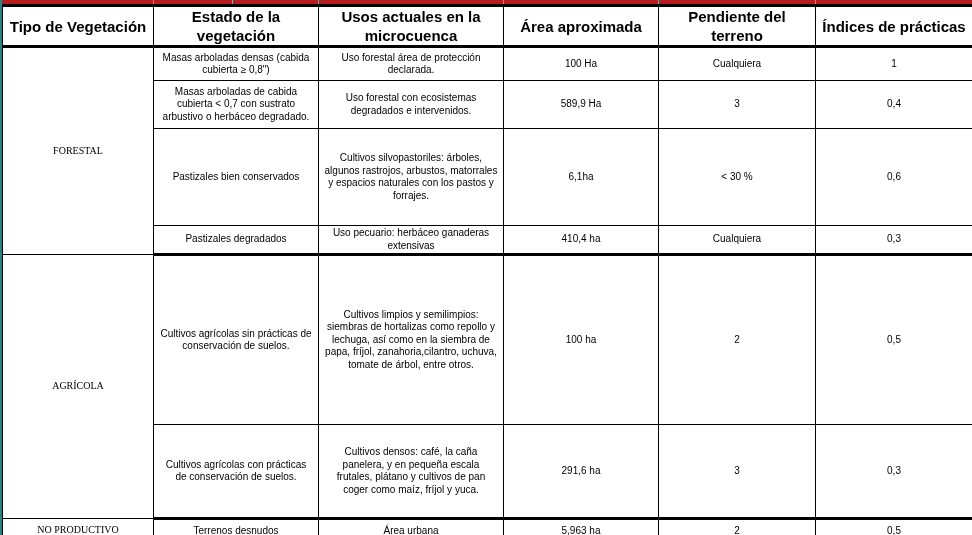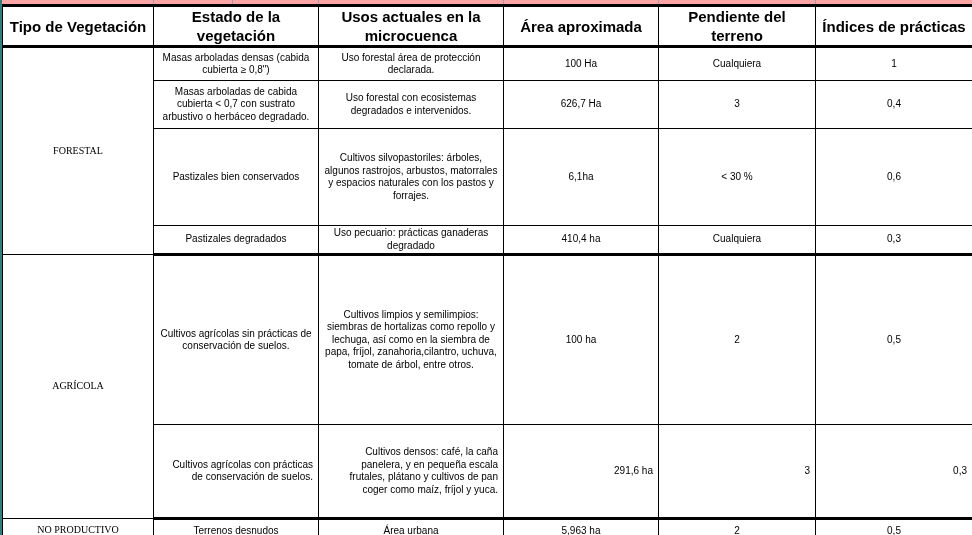--- a/index.html
+++ b/index.html
@@ -3,21 +3,21 @@
 <meta charset="utf-8">
 <style>
   * { box-sizing: border-box; }
   html, body { margin: 0; padding: 0; }
   body {
     width: 972px; height: 535px;
     background: #ffffff;
     font-family: "Liberation Sans", "DejaVu Sans", sans-serif;
     color: #000;
   }
-  .screen { position: relative; width: 972px; height: 535px; overflow: hidden; background:#fca5a5; }
+  .screen { position: relative; width: 972px; height: 535px; overflow: hidden; background:#b91c1c; }
 
   .window-edge {
     position: absolute; left: 0; top: 0; width: 2px; height: 535px;
     background: #2e7f80;
   }
   .grid-tick {
     position: absolute; top: 0; width: 1px; height: 4px; background: #9aa0a6;
   }
   .sel-artifact {
     position: absolute; left: 944px; top: 29px; width: 2px; height: 19px;
@@ -41,21 +41,21 @@
   }
   .veg tbody td { font-size: 10px; line-height: 12.5px; }
   tr.section-end td { border-bottom: 3px solid #000; }
   tr.table-end td { border-bottom: 3px solid #a3a3a3; }
 
   tr.r1 td { height: 34px; }
   tr.r2 td { height: 48px; }
   tr.r3 td { height: 97px; border-radius: 24px; }
   tr.r4 td { height: 26px; }
   tr.r5 td { height: 170px; }
-  tr.r6 td { height: 94px; text-align: right; }
+  tr.r6 td { height: 94px; }
   tr.r7 td { height: 25px; }
 
   td.tipo { font-size: 10px; font-family: Liberation Serif, serif; }
 </style>
 </head>
 <body>
 
 <div class="screen">
 
   <div class="window-edge"></div>
@@ -93,34 +93,34 @@
         <td class="tipo" rowspan="4">FORESTAL</td>
         <td>Masas arboladas densas (cabida cubierta ≥ 0,8")</td>
         <td>Uso forestal área de protección declarada.</td>
         <td>100 Ha</td>
         <td>Cualquiera</td>
         <td>1</td>
       </tr>
       <tr class="r2">
         <td>Masas arboladas de cabida cubierta &lt; 0,7 con sustrato arbustivo o herbáceo degradado.</td>
         <td>Uso forestal con ecosistemas degradados e intervenidos.</td>
-        <td>626,7 Ha</td>
+        <td>589,9 Ha</td>
         <td>3</td>
         <td>0,4</td>
       </tr>
       <tr class="r3">
         <td>Pastizales bien conservados</td>
         <td>Cultivos silvopastoriles: árboles, algunos rastrojos, arbustos, matorrales y espacios naturales con los pastos y forrajes.</td>
         <td>6,1ha</td>
         <td>&lt; 30 %</td>
         <td>0,6</td>
       </tr>
       <tr class="r4 section-end">
         <td>Pastizales degradados</td>
-        <td>Uso pecuario: prácticas ganaderas degradado</td>
+        <td>Uso pecuario: herbáceo ganaderas extensivas</td>
         <td>410,4 ha</td>
         <td>Cualquiera</td>
         <td>0,3</td>
       </tr>
       <tr class="r5">
         <td class="tipo" rowspan="2">AGRÍCOLA</td>
         <td>Cultivos agrícolas sin prácticas de conservación de suelos.</td>
         <td>Cultivos limpios y semilimpios: siembras de hortalizas como repollo y lechuga, así como en la siembra de papa, fríjol, zanahoria,cilantro, uchuva, tomate de árbol, entre otros.</td>
         <td>100 ha</td>
         <td>2</td>

